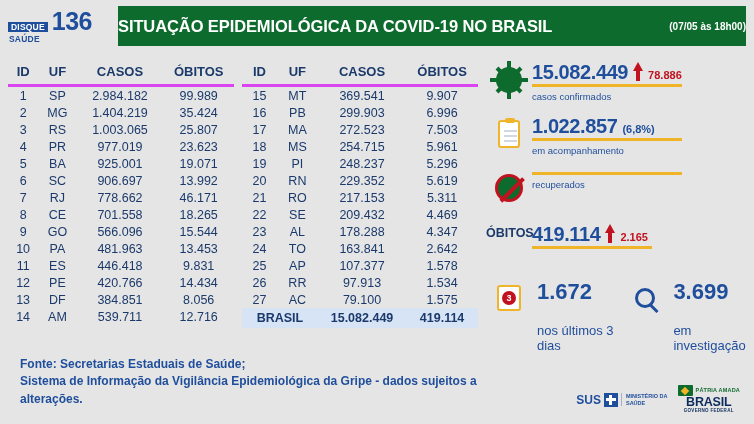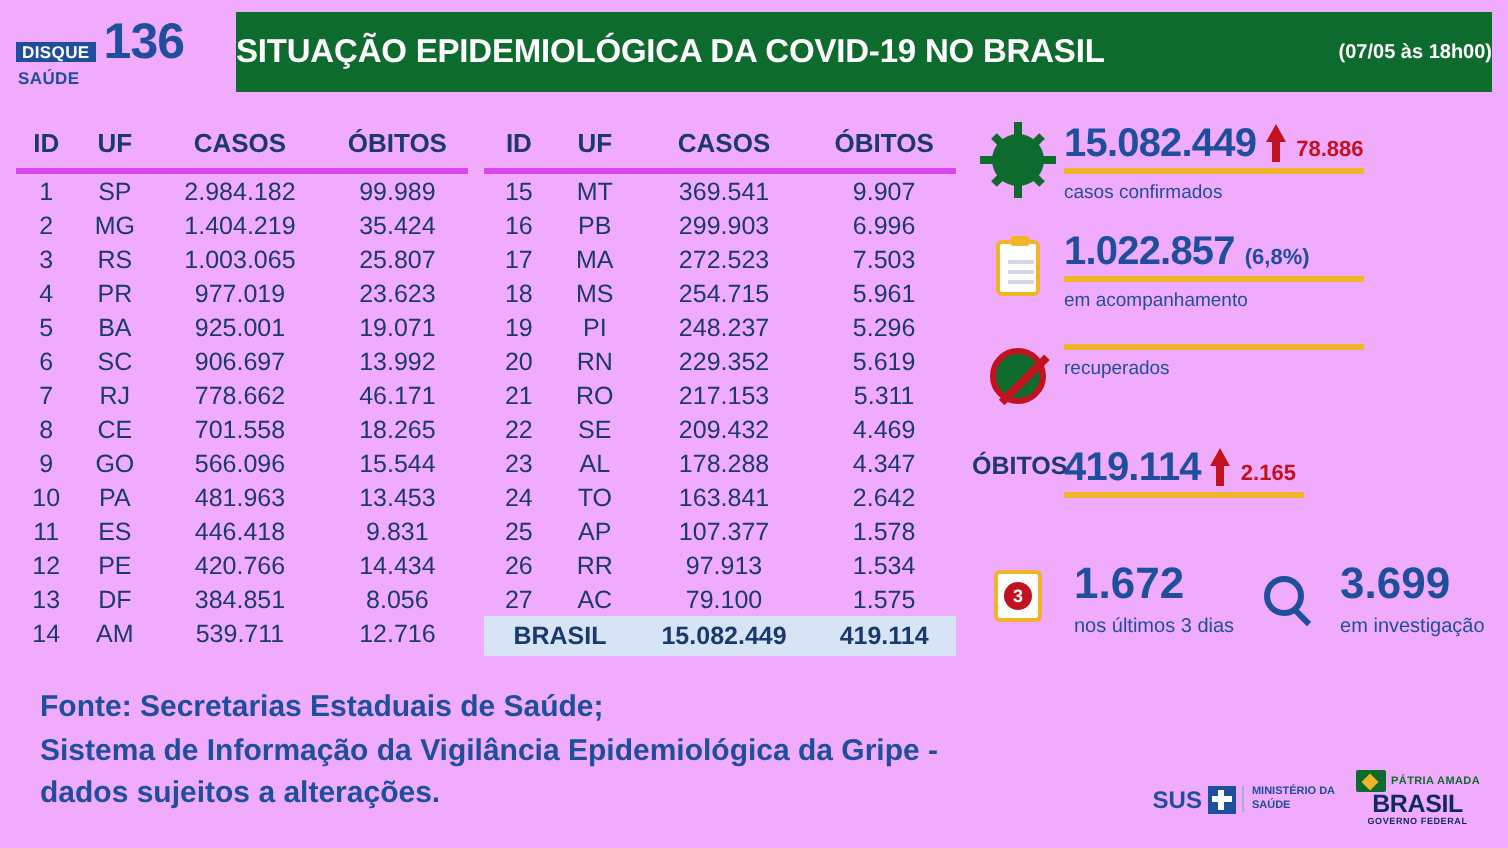--- a/index.html
+++ b/index.html
@@ -8,21 +8,21 @@
     width: 754px; height: 424px;
     background: #ffffff;
     font-family: "Liberation Sans", sans-serif;
     color: #1b3a6b;
     overflow: hidden;
     position: relative;
   }
   #page {
     position: relative;
     width: 754px; height: 424px;
-    background: #f0abfc;
+    background: #e5e5e5;
   }
 
   
   .header {
     position: absolute;
     left: 0; top: 0;
     width: 754px; height: 52px;
     display: flex;
     align-items: center;
   }
@@ -321,31 +321,31 @@
     gap: 5px;
   }
   .bs-val {
     font-size: 22px;
     font-weight: bold;
     color: #1f4e9c;
     line-height: 1;
     padding-top: 5px;
   }
   .bs-caption {
-    font-size: 10px;
-    color: #1f4e9c;
-    margin-top: 5px;
+    font-size: 13px;
+    color: #1f4e9c;
+    margin-top: 20px;
   }
 
   
   .footer {
     position: absolute;
     left: 20px; bottom: 16px;
     width: 470px;
-    font-size: 15px;
+    font-size: 12px;
     font-weight: bold;
     color: #1f4e9c;
     line-height: 1.45;
   }
   .gov-logos {
     position: absolute;
     right: 14px; bottom: 10px;
     display: flex;
     align-items: center;
     gap: 10px;

